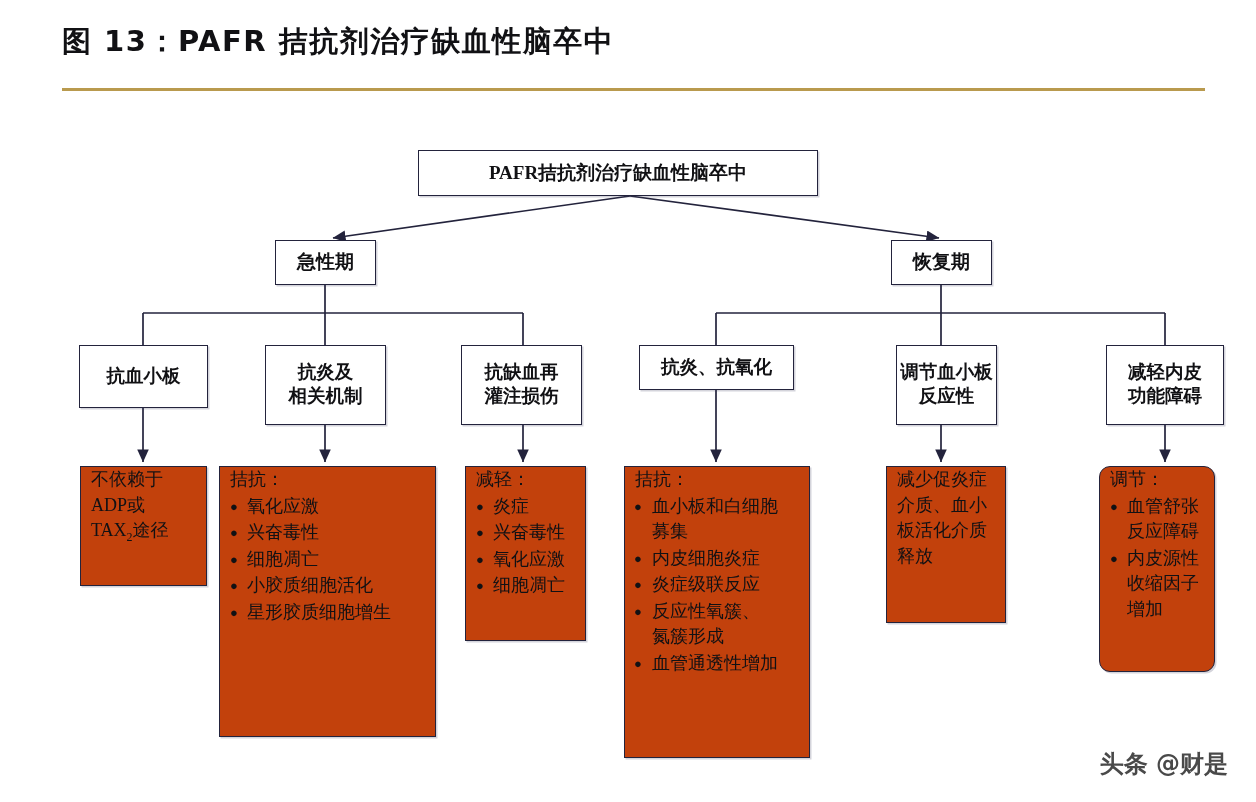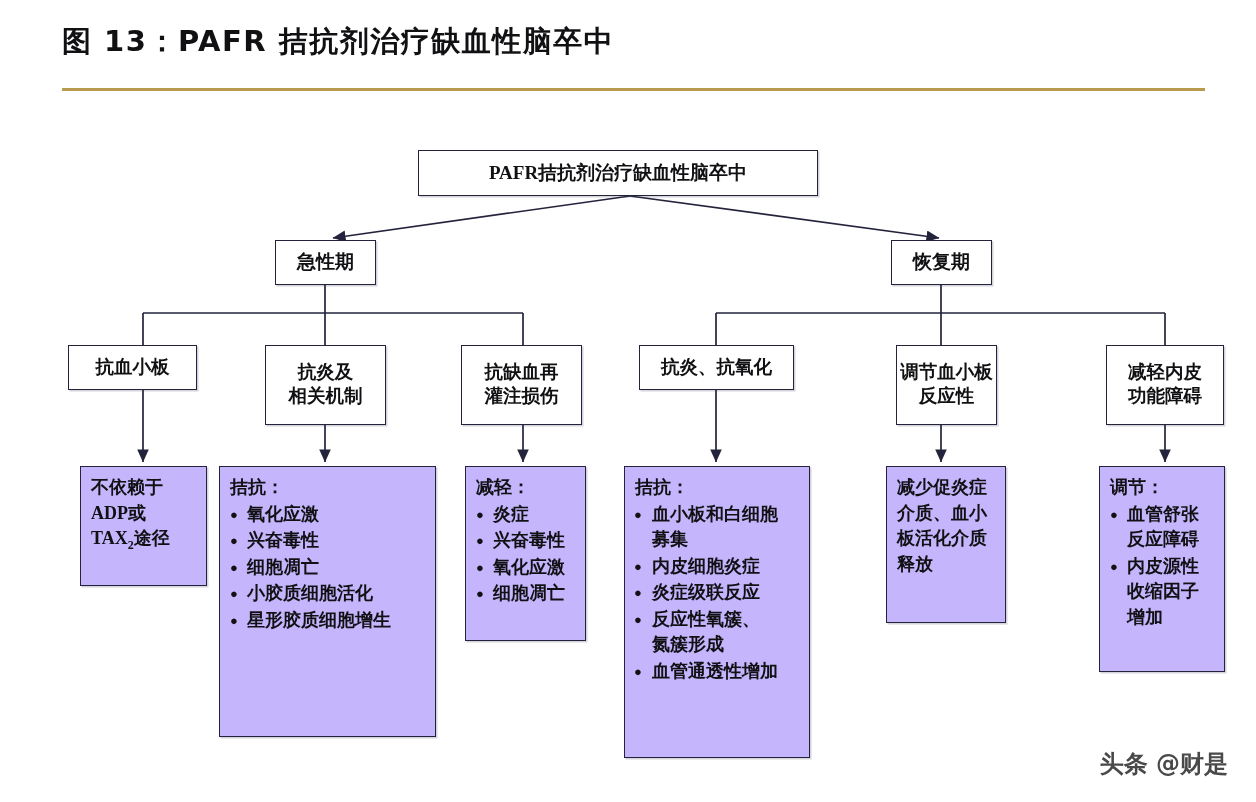--- a/index.html
+++ b/index.html
@@ -51,26 +51,26 @@
 
   .node.root{font-size:19px;}
   .node.lvl2{font-size:19px;}
   .node.lvl3{font-size:18.5px;}
 
   
   .leaf{
     position:absolute;
     box-sizing:border-box;
     border:1.6px solid #23233c;
-    background:#c4b5fd;
+    background:#c2410c;
     color:#111114;
-    font-weight:bold;
+    font-weight:normal;
     font-size:18px;
     line-height:1.42;
-    padding:8px 6px 8px 10px;
+    padding:0 6px 8px 10px;
     box-shadow:1.5px 1.5px 0 rgba(60,60,90,.22);
   }
   .leaf.plain{text-align:left;}
   .leaf .head{display:block;margin-bottom:1px;}
   .leaf ul{list-style:none;margin:0;padding:0;}
   .leaf li{
     position:relative;
     padding-left:17px;
     margin:0 0 1px 0;
   }
@@ -139,21 +139,21 @@
     <span class="lbl">PAFR拮抗剂治疗缺血性脑卒中</span>
   </div>
 
   <div class="node lvl2" style="left:275px;top:240px;width:101px;height:45px;">
     <span class="lbl">急性期</span>
   </div>
   <div class="node lvl2" style="left:891px;top:240px;width:101px;height:45px;">
     <span class="lbl">恢复期</span>
   </div>
 
-  <div class="node lvl3" style="left:68px;top:345px;width:129px;height:45px;">
+  <div class="node lvl3" style="left:79px;top:345px;width:129px;height:63px;">
     <span class="lbl">抗血小板</span>
   </div>
   <div class="node lvl3" style="left:265px;top:345px;width:121px;height:80px;">
     <span class="lbl">抗炎及
 相关机制</span>
   </div>
   <div class="node lvl3" style="left:461px;top:345px;width:121px;height:80px;">
     <span class="lbl">抗缺血再
 灌注损伤</span>
   </div>
@@ -209,21 +209,21 @@
     </ul>
   </div>
 
   <div class="leaf plain" style="left:886px;top:466px;width:120px;height:157px;">
     <span class="plainline">减少促炎症</span>
     <span class="plainline">介质、血小</span>
     <span class="plainline">板活化介质</span>
     <span class="plainline">释放</span>
   </div>
 
-  <div class="leaf" style="left:1099px;top:466px;width:126px;height:206px;">
+  <div class="leaf" style="left:1099px;top:466px;width:116px;height:206px;border-radius:11px;">
     <span class="head">调节：</span>
     <ul>
       <li style="white-space:pre-line">血管舒张
 反应障碍</li>
       <li style="white-space:pre-line">内皮源性
 收缩因子
 增加</li>
     </ul>
   </div>
 

